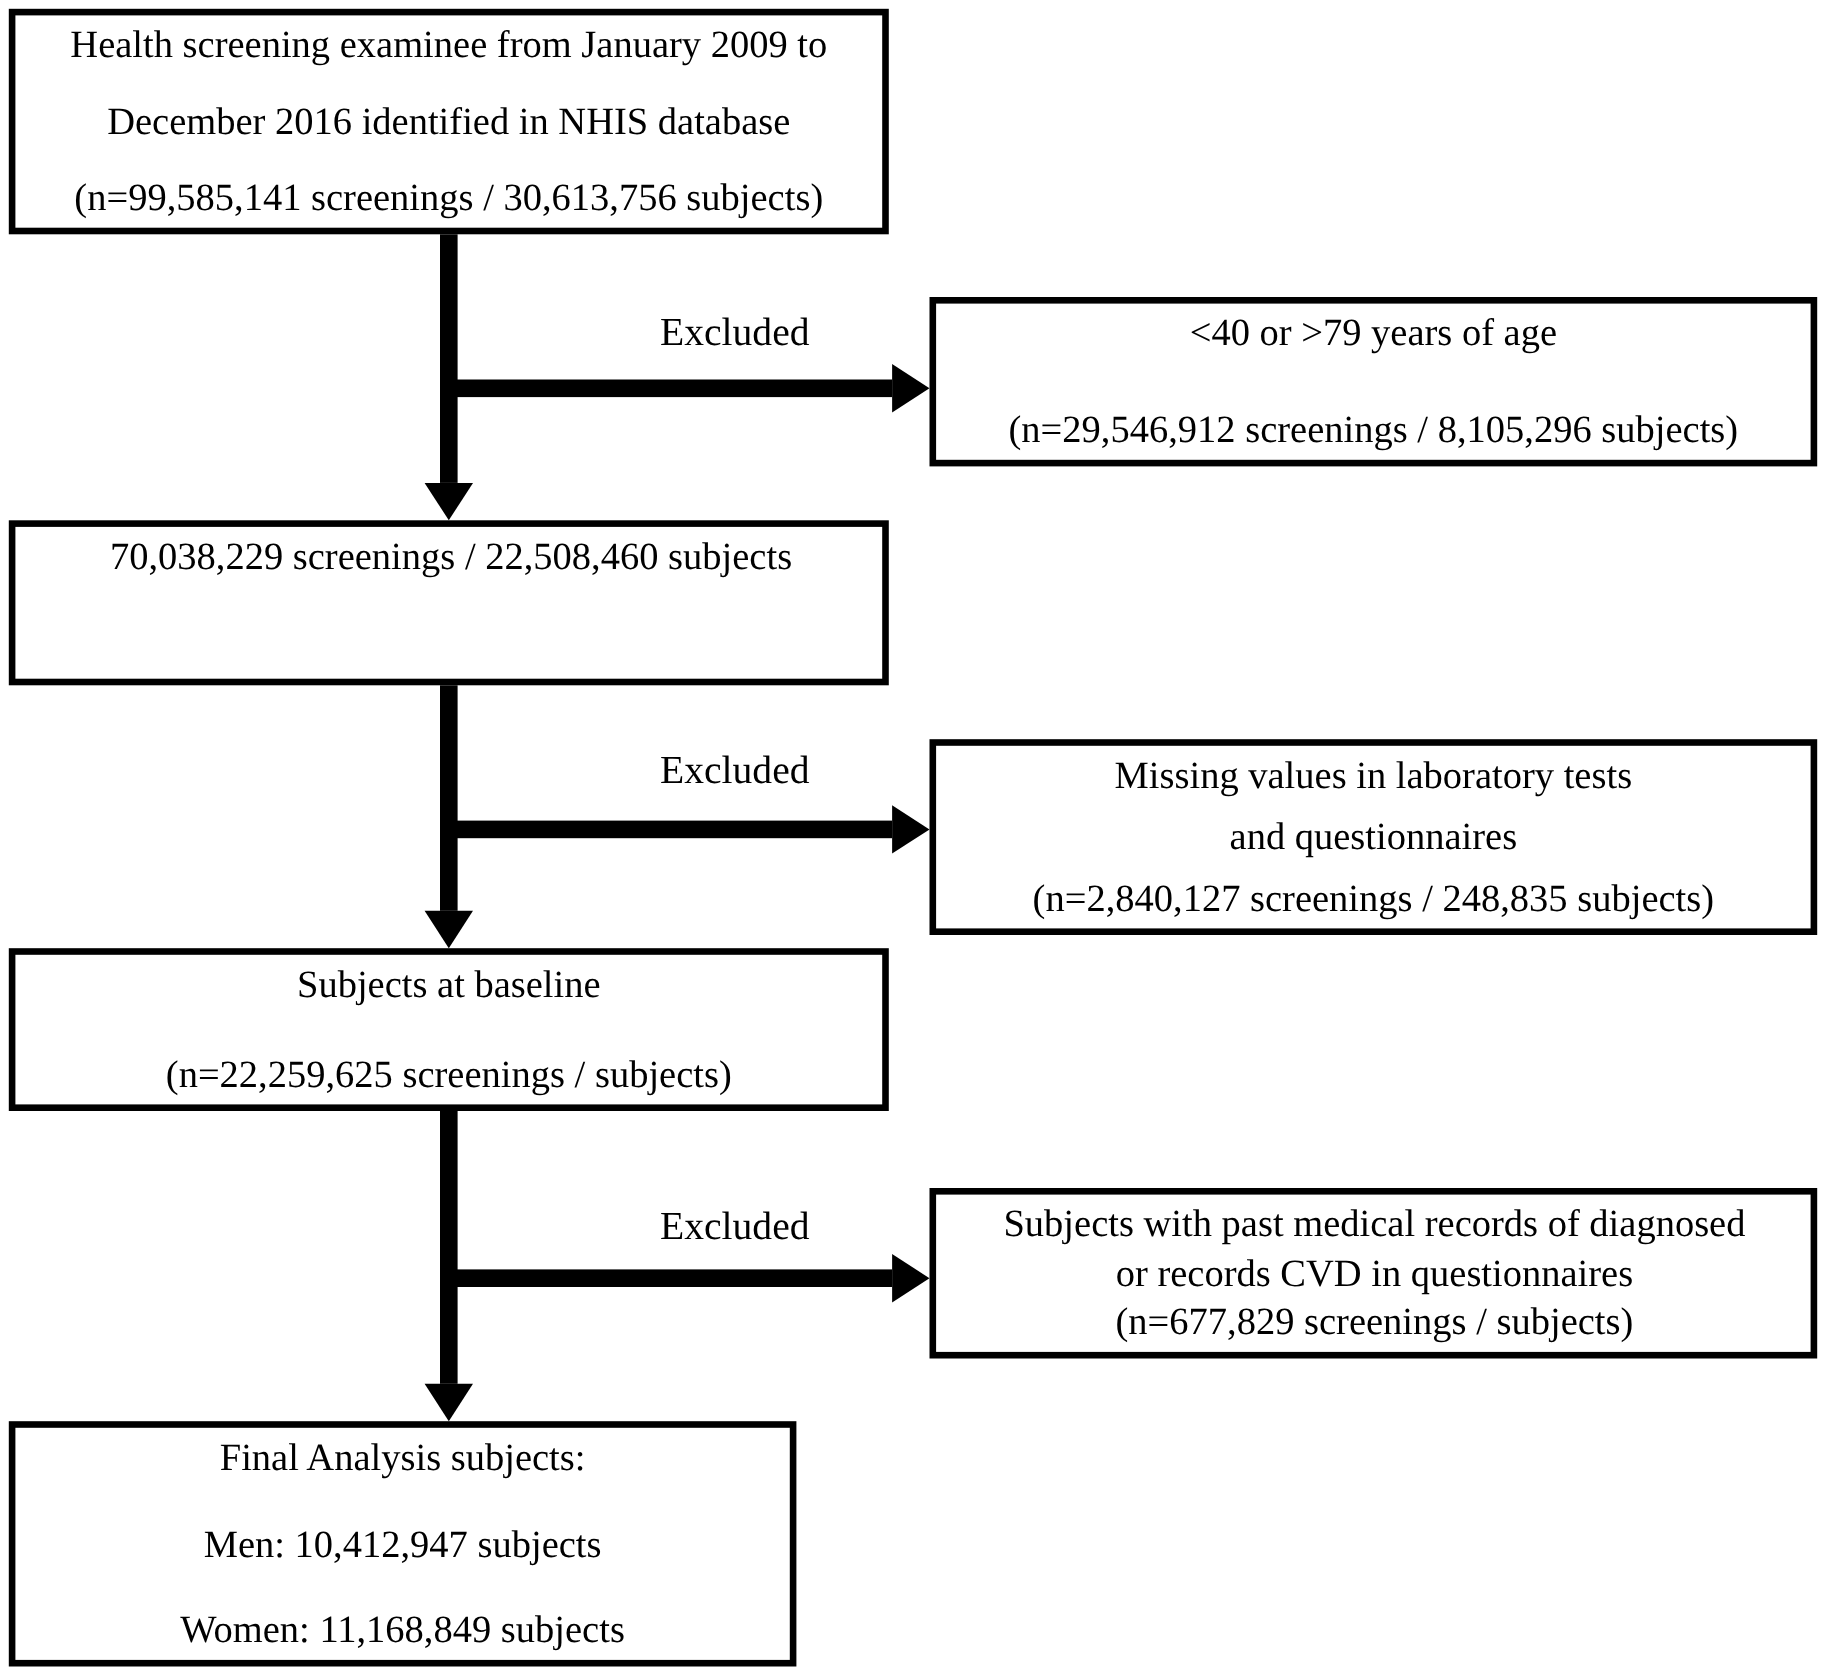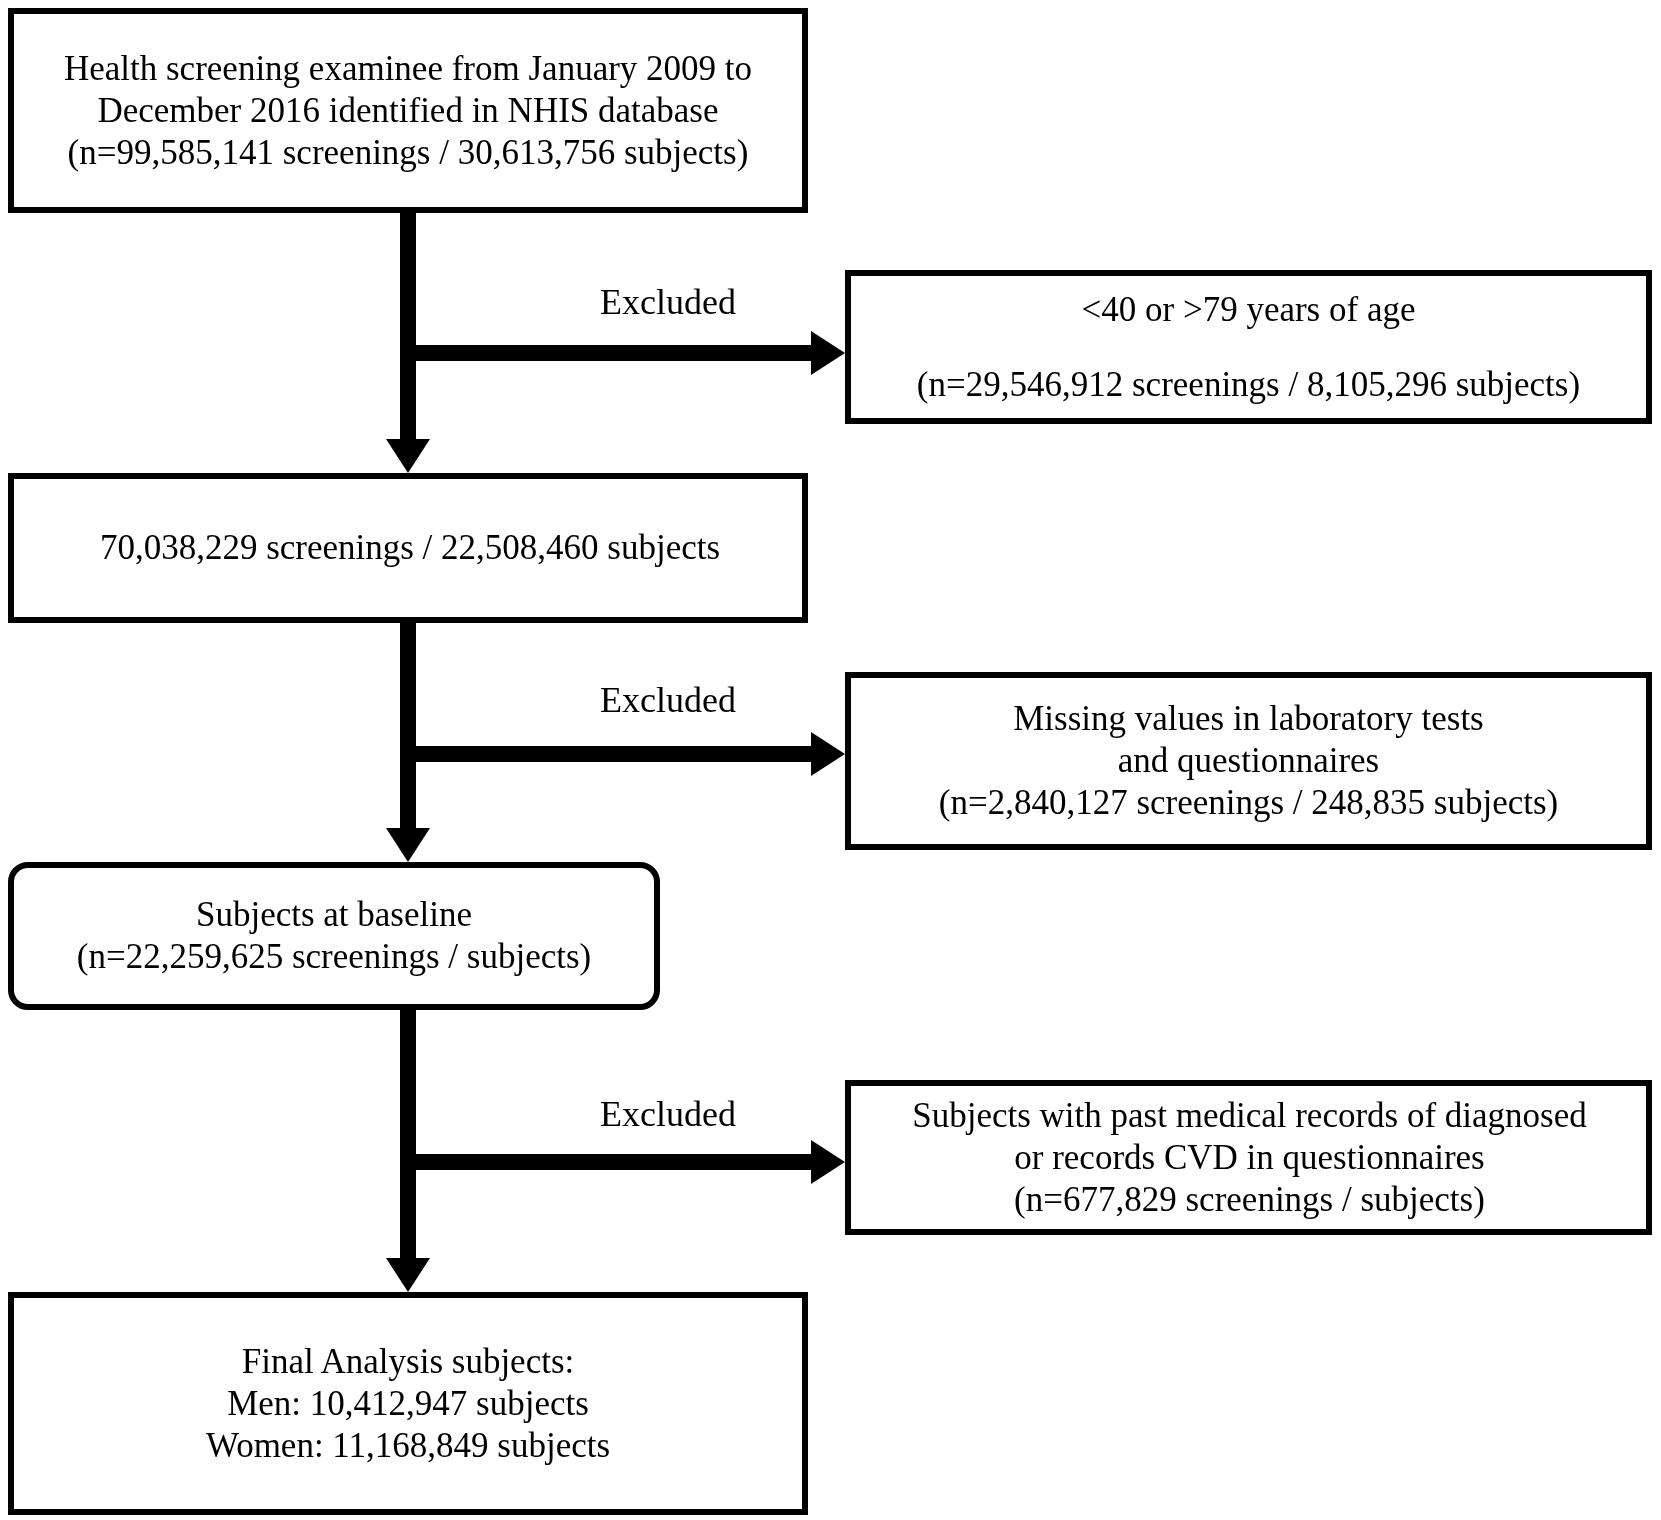--- a/index.html
+++ b/index.html
@@ -15,35 +15,35 @@
     font-family: "Liberation Serif", "DejaVu Serif", serif;
     color: #000000;
   }
   .fbox {
     position: absolute;
     box-sizing: border-box;
     border: 6px solid #000000;
     background: #ffffff;
     display: flex;
     flex-direction: column;
-    justify-content: center;
+    justify-content: space-between;
     align-items: center;
     text-align: center;
     padding: 6px 10px;
   }
   .fbox .line {
     font-size: 35px;
     line-height: 1.2;
     white-space: nowrap;
   }
   
   .box-source   { left: 8px;   top: 8px;    width: 800px; height: 205px; }
   .box-age      { left: 8px;   top: 473px;  width: 800px; height: 150px; padding-left: 14px; }
-  .box-baseline { left: 8px;   top: 862px;  width: 652px; height: 148px; border-radius: 20px; }
-  .box-final    { left: 8px;   top: 1292px; width: 800px; height: 223px; }
+  .box-baseline { left: 8px;   top: 862px;  width: 800px; height: 148px; }
+  .box-final    { left: 8px;   top: 1292px; width: 716px; height: 223px; }
   
   .box-excl1 { left: 845px; top: 270px;  width: 807px; height: 154px; gap: 33px; }
   .box-excl2 { left: 845px; top: 672px;  width: 807px; height: 178px; }
   .box-excl3 { left: 845px; top: 1080px; width: 807px; height: 155px; padding-left: 12px; }
 
   
   .vshaft {
     position: absolute;
     left: 400px;
     width: 16px;

